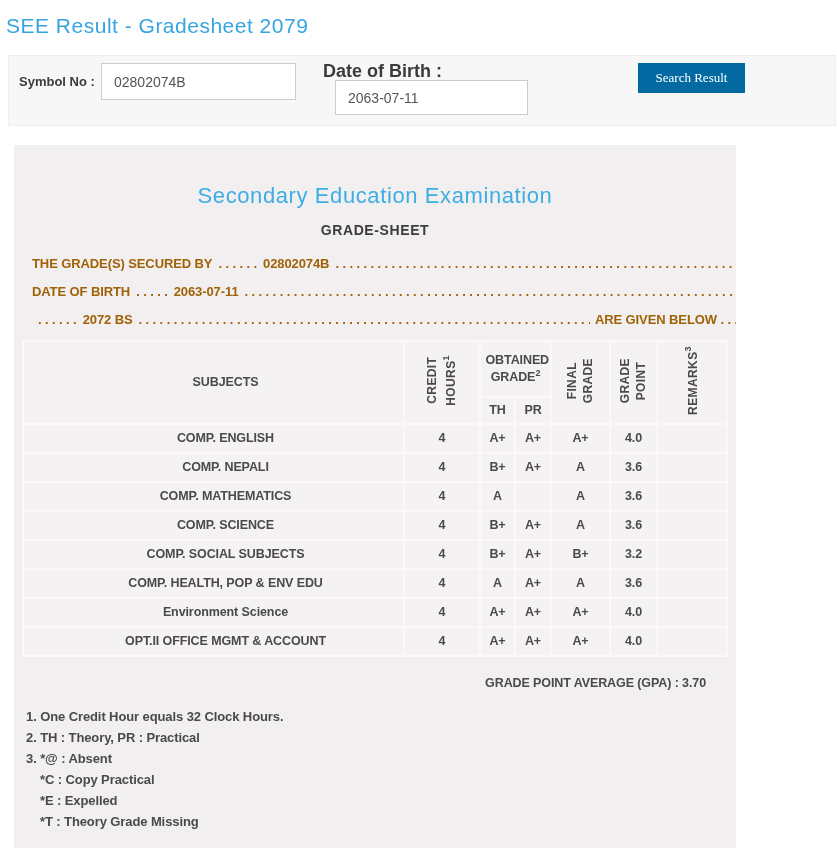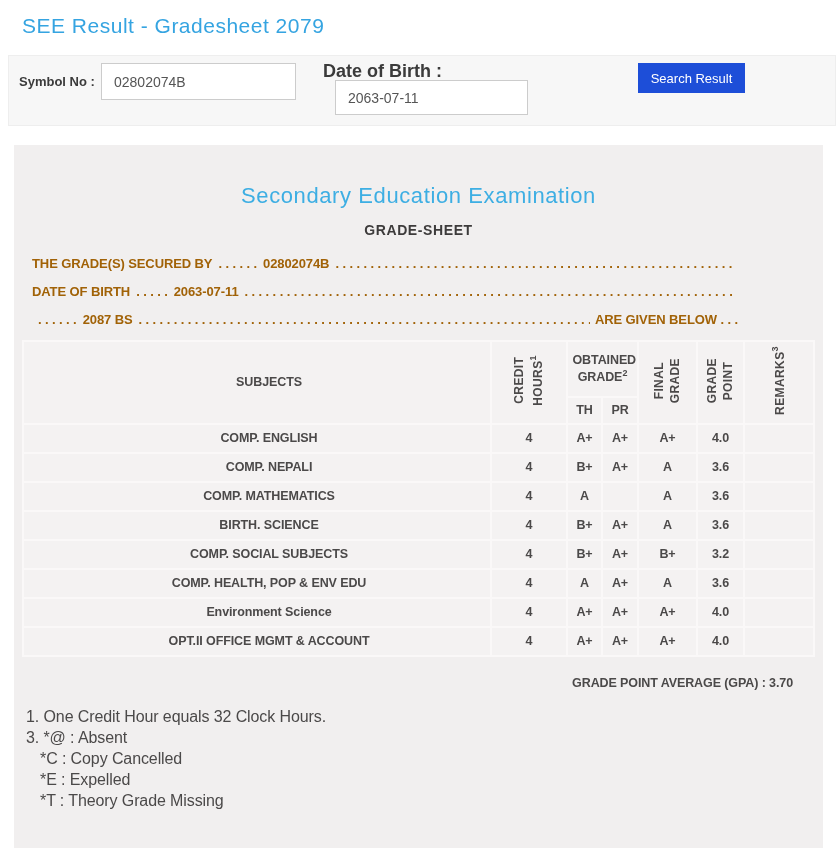--- a/index.html
+++ b/index.html
@@ -5,21 +5,21 @@
   * { margin: 0; padding: 0; box-sizing: border-box; }
   html, body {
     width: 837px; height: 848px;
     background: #ffffff;
     font-family: "Liberation Sans", sans-serif;
     overflow: hidden;
     color: #4b4949;
   }
   
   .page-title {
-    position: absolute; left: 22px; top: 14px;
+    position: absolute; left: 6px; top: 14px;
     font-size: 21px; font-weight: 400; letter-spacing: 0.5px;
     color: #35a4e1;
   }
   .search-bar {
     position: absolute; left: 8px; top: 55px; right: 1px; height: 71px;
     background: #f7f7f7; border: 1px solid #eeeeee;
   }
   .symbol-label {
     position: absolute; left: 10px; top: 18px;
     font-size: 13px; font-weight: 700; color: #3b3b3b;
@@ -35,27 +35,27 @@
     font-size: 18px; font-weight: 700; color: #3b3b3b;
   }
   .dob-input {
     position: absolute; left: 326px; top: 24px; width: 193px; height: 35px;
     background: #ffffff; border: 1px solid #cccccc;
     font-family: "Liberation Sans", sans-serif;
     font-size: 14px; color: #555555; padding: 0 12px;
   }
   .search-button {
     position: absolute; left: 629px; top: 7px; width: 107px; height: 30px;
-    background: #1d4ed8; color: #ffffff; border: none;
-    font-family: Liberation Sans, sans-serif;
+    background: #0369a1; color: #ffffff; border: none;
+    font-family: Liberation Serif, serif;
     font-size: 13px; cursor: pointer;
   }
   
   .sheet {
-    position: absolute; left: 14px; top: 145px; width: 809px; height: 703px;
+    position: absolute; left: 14px; top: 145px; width: 722px; height: 703px;
     background: #f1efef; padding: 38px 8px 0 8px; overflow: hidden;
     letter-spacing: -0.1px;
   }
   .sheet-title {
     text-align: center; font-size: 22px; font-weight: 400;
     letter-spacing: 0.6px; color: #3daee3;
   }
   .sheet-subtitle {
     text-align: center; font-size: 14px; font-weight: 700;
     letter-spacing: 0.6px; color: #3d3b3b; margin-top: 13px;
@@ -96,21 +96,21 @@
   .gpa-line {
     margin-top: 19px; text-align: right; padding-right: 22px;
     font-size: 12.5px; font-weight: 700; color: #4b4949;
   }
   .status-line {
     margin-top: 15px; text-align: right; padding-right: 22px;
     font-size: 12.5px; font-weight: 700; color: #4b4949;
   }
   .footnotes { margin-top: 20px; }
   .footnote {
-    font-size: 16px; font-weight: 400; color: #4b4949;
+    font-size: 13px; font-weight: 700; color: #4b4949;
     margin: 5px 0 7px 4px; line-height: 14px;
   }
   .footnote.indent { margin-left: 18px; }
 </style>
 </head>
 <body>
 
 <h1 class="page-title">SEE Result - Gradesheet 2079</h1>
 
 <div class="search-bar">
@@ -135,21 +135,21 @@
     </div>
     <div class="stmt">
       <span class="prefix">DATE OF BIRTH</span>
       <span class="predots">. . . . .</span>
       <span class="value">2063-07-11</span>
       <span class="dots-fill">. . . . . . . . . . . . . . . . . . . . . . . . . . . . . . . . . . . . . . . . . . . . . . . . . . . . . . . . . . . . . . . . . . . . . . . . . . . . . . . . . . . . . . . . . . . .</span>
       <span class="suffix"></span>
     </div>
     <div class="stmt">
       <span class="predots">. . . . . .</span>
-      <span class="value">2087 BS</span>
+      <span class="value">2072 BS</span>
       <span class="dots-fill">. . . . . . . . . . . . . . . . . . . . . . . . . . . . . . . . . . . . . . . . . . . . . . . . . . . . . . . . . . . . . . . . . . . . . . . . . . . . . . . . . . . . . . . . . . . .</span>
       <span class="suffix">ARE GIVEN BELOW . . .</span>
     </div>
   </div>
 
   <table class="grades">
     <colgroup>
       <col>
         <col style="width:76px">
         <col style="width:35px">
@@ -215,21 +215,21 @@
       <tr>
         <td class="subj">COMP. MATHEMATICS</td>
         <td>4</td>
         <td>A</td>
         <td></td>
         <td>A</td>
         <td>3.6</td>
         <td></td>
       </tr>
       <tr>
-        <td class="subj">BIRTH. SCIENCE</td>
+        <td class="subj">COMP. SCIENCE</td>
         <td>4</td>
         <td>B+</td>
         <td>A+</td>
         <td>A</td>
         <td>3.6</td>
         <td></td>
       </tr>
       <tr>
         <td class="subj">COMP. SOCIAL SUBJECTS</td>
         <td>4</td>
@@ -266,18 +266,19 @@
         <td>4.0</td>
         <td></td>
       </tr>
     </tbody>
   </table>
 
   <div class="gpa-line">GRADE POINT AVERAGE (GPA) : 3.70</div>
 
   <div class="footnotes">
     <div class="footnote">1. One Credit Hour equals 32 Clock Hours.</div>
+    <div class="footnote">2. TH : Theory, PR : Practical</div>
     <div class="footnote">3. *@ : Absent</div>
-    <div class="footnote indent">*C : Copy Cancelled</div>
+    <div class="footnote indent">*C : Copy Practical</div>
     <div class="footnote indent">*E : Expelled</div>
     <div class="footnote indent">*T : Theory Grade Missing</div>
   </div>
 </div>
 
 </body></html>

